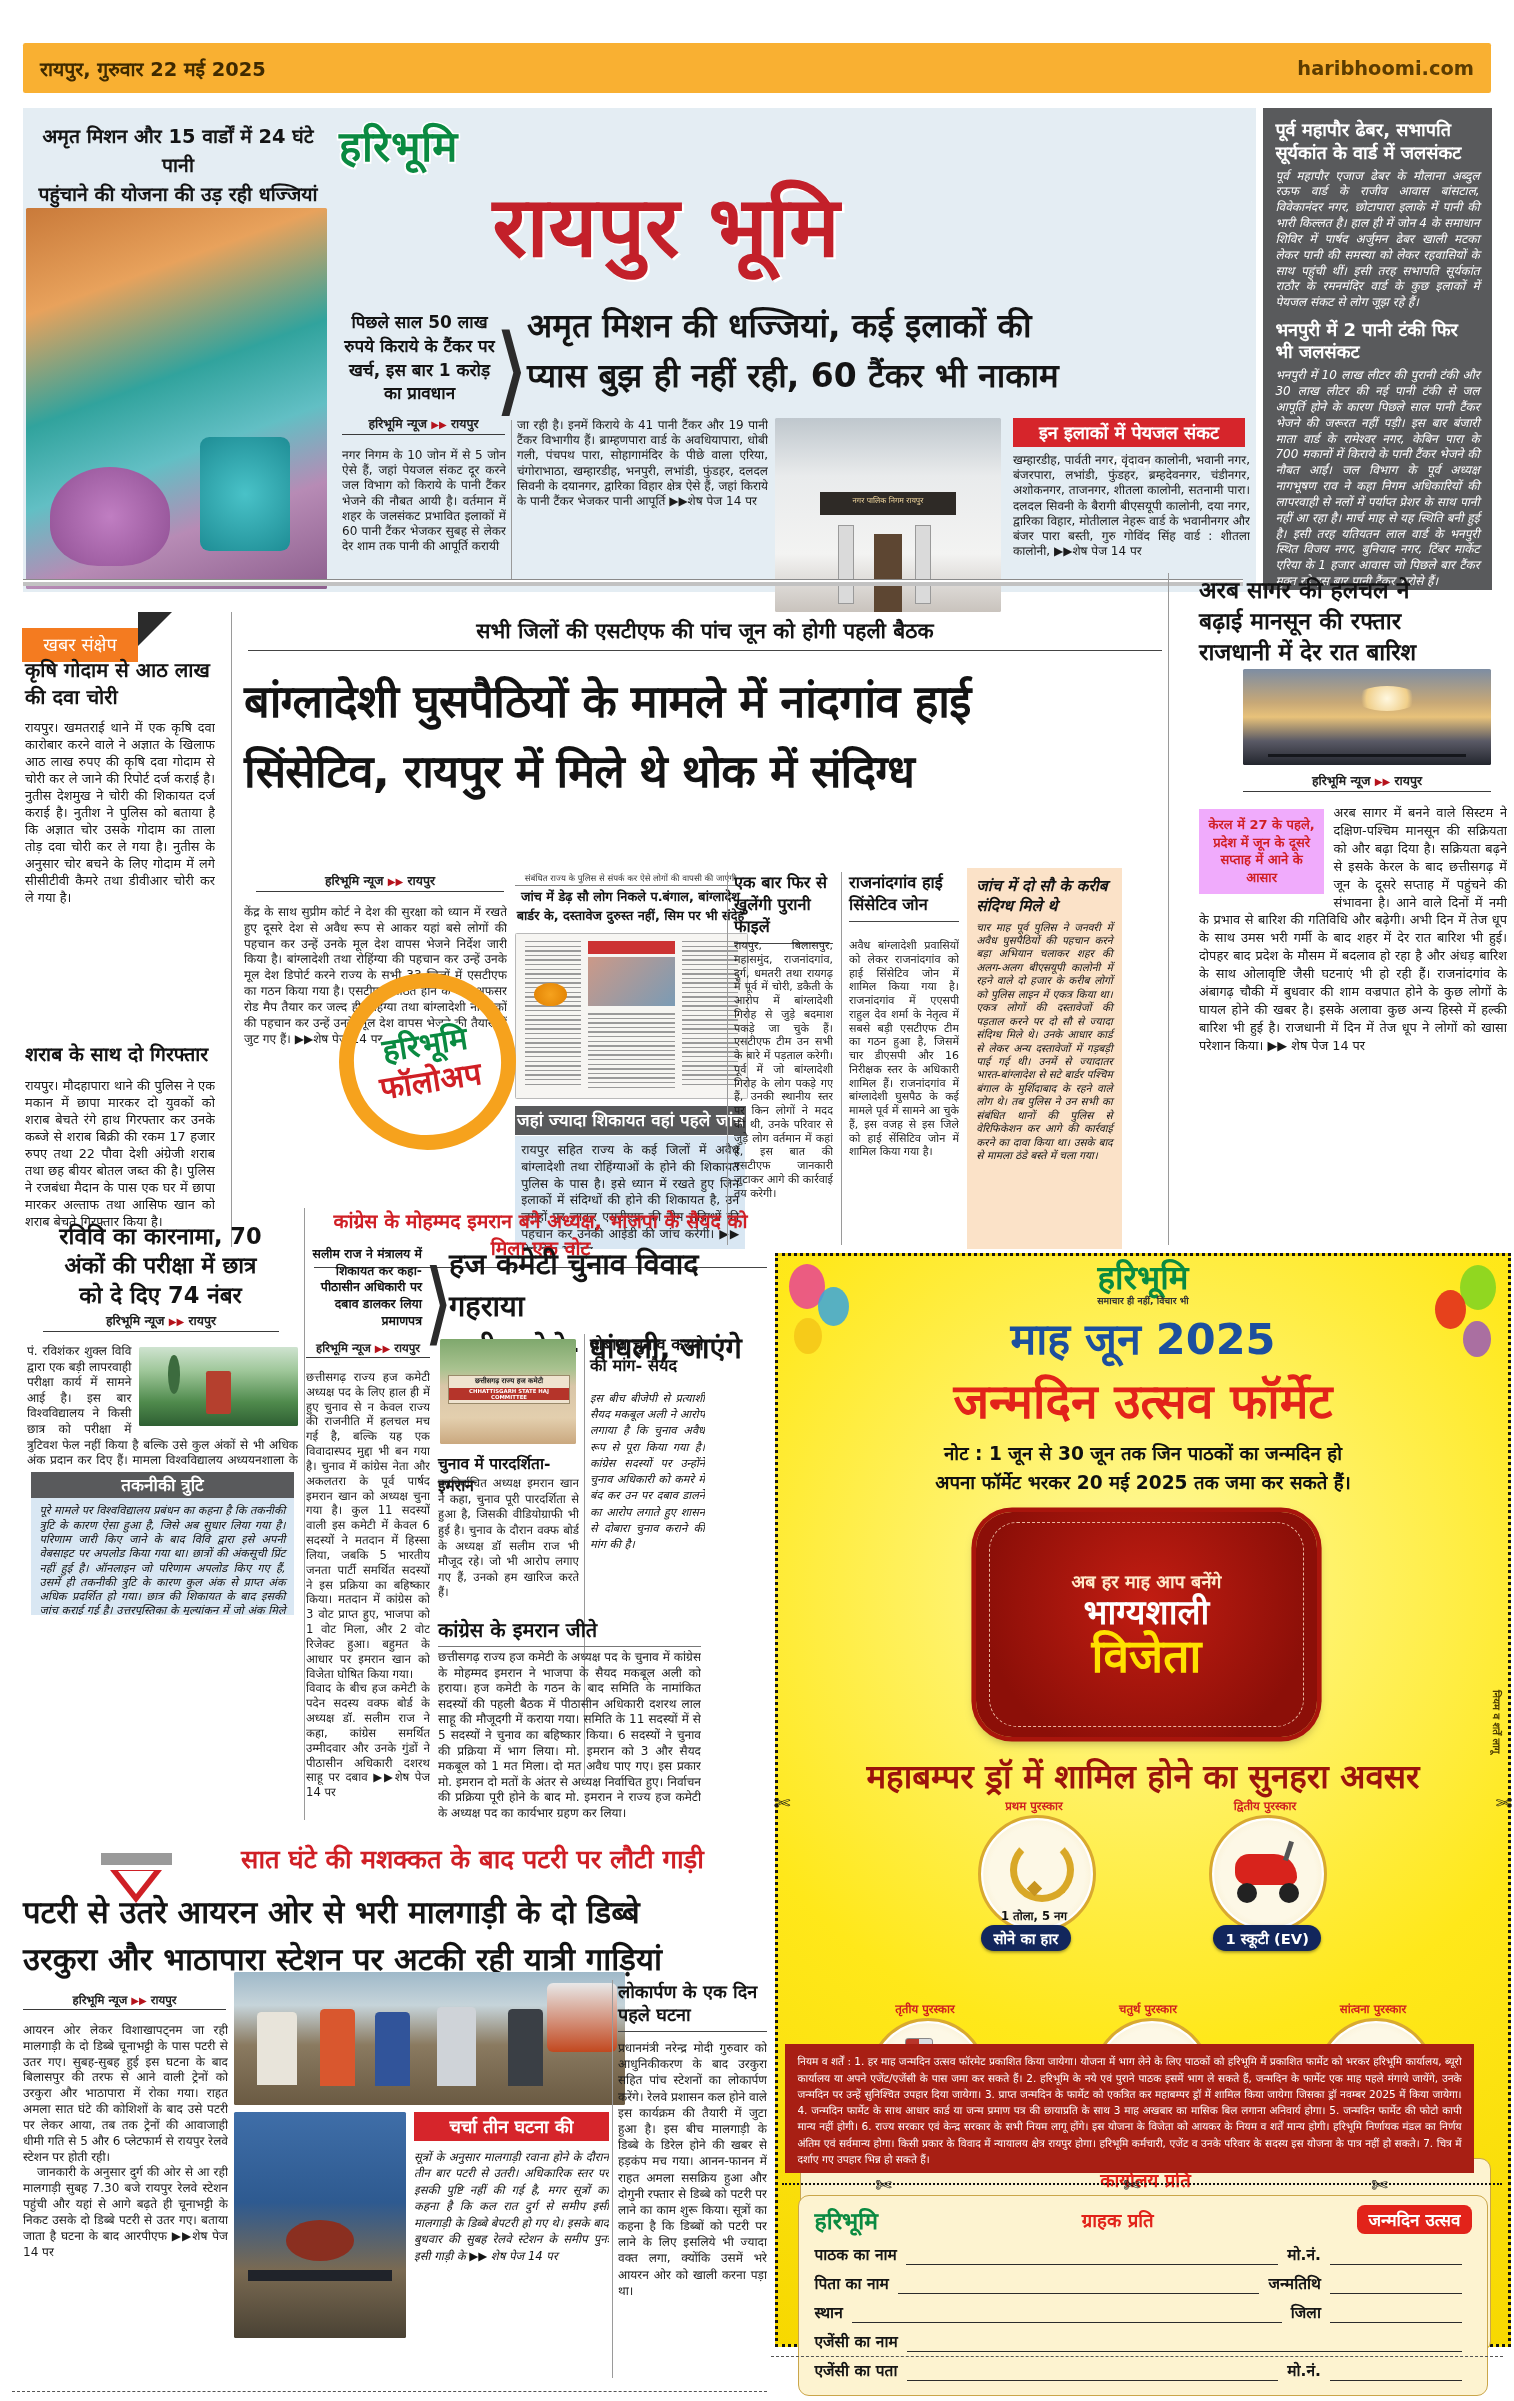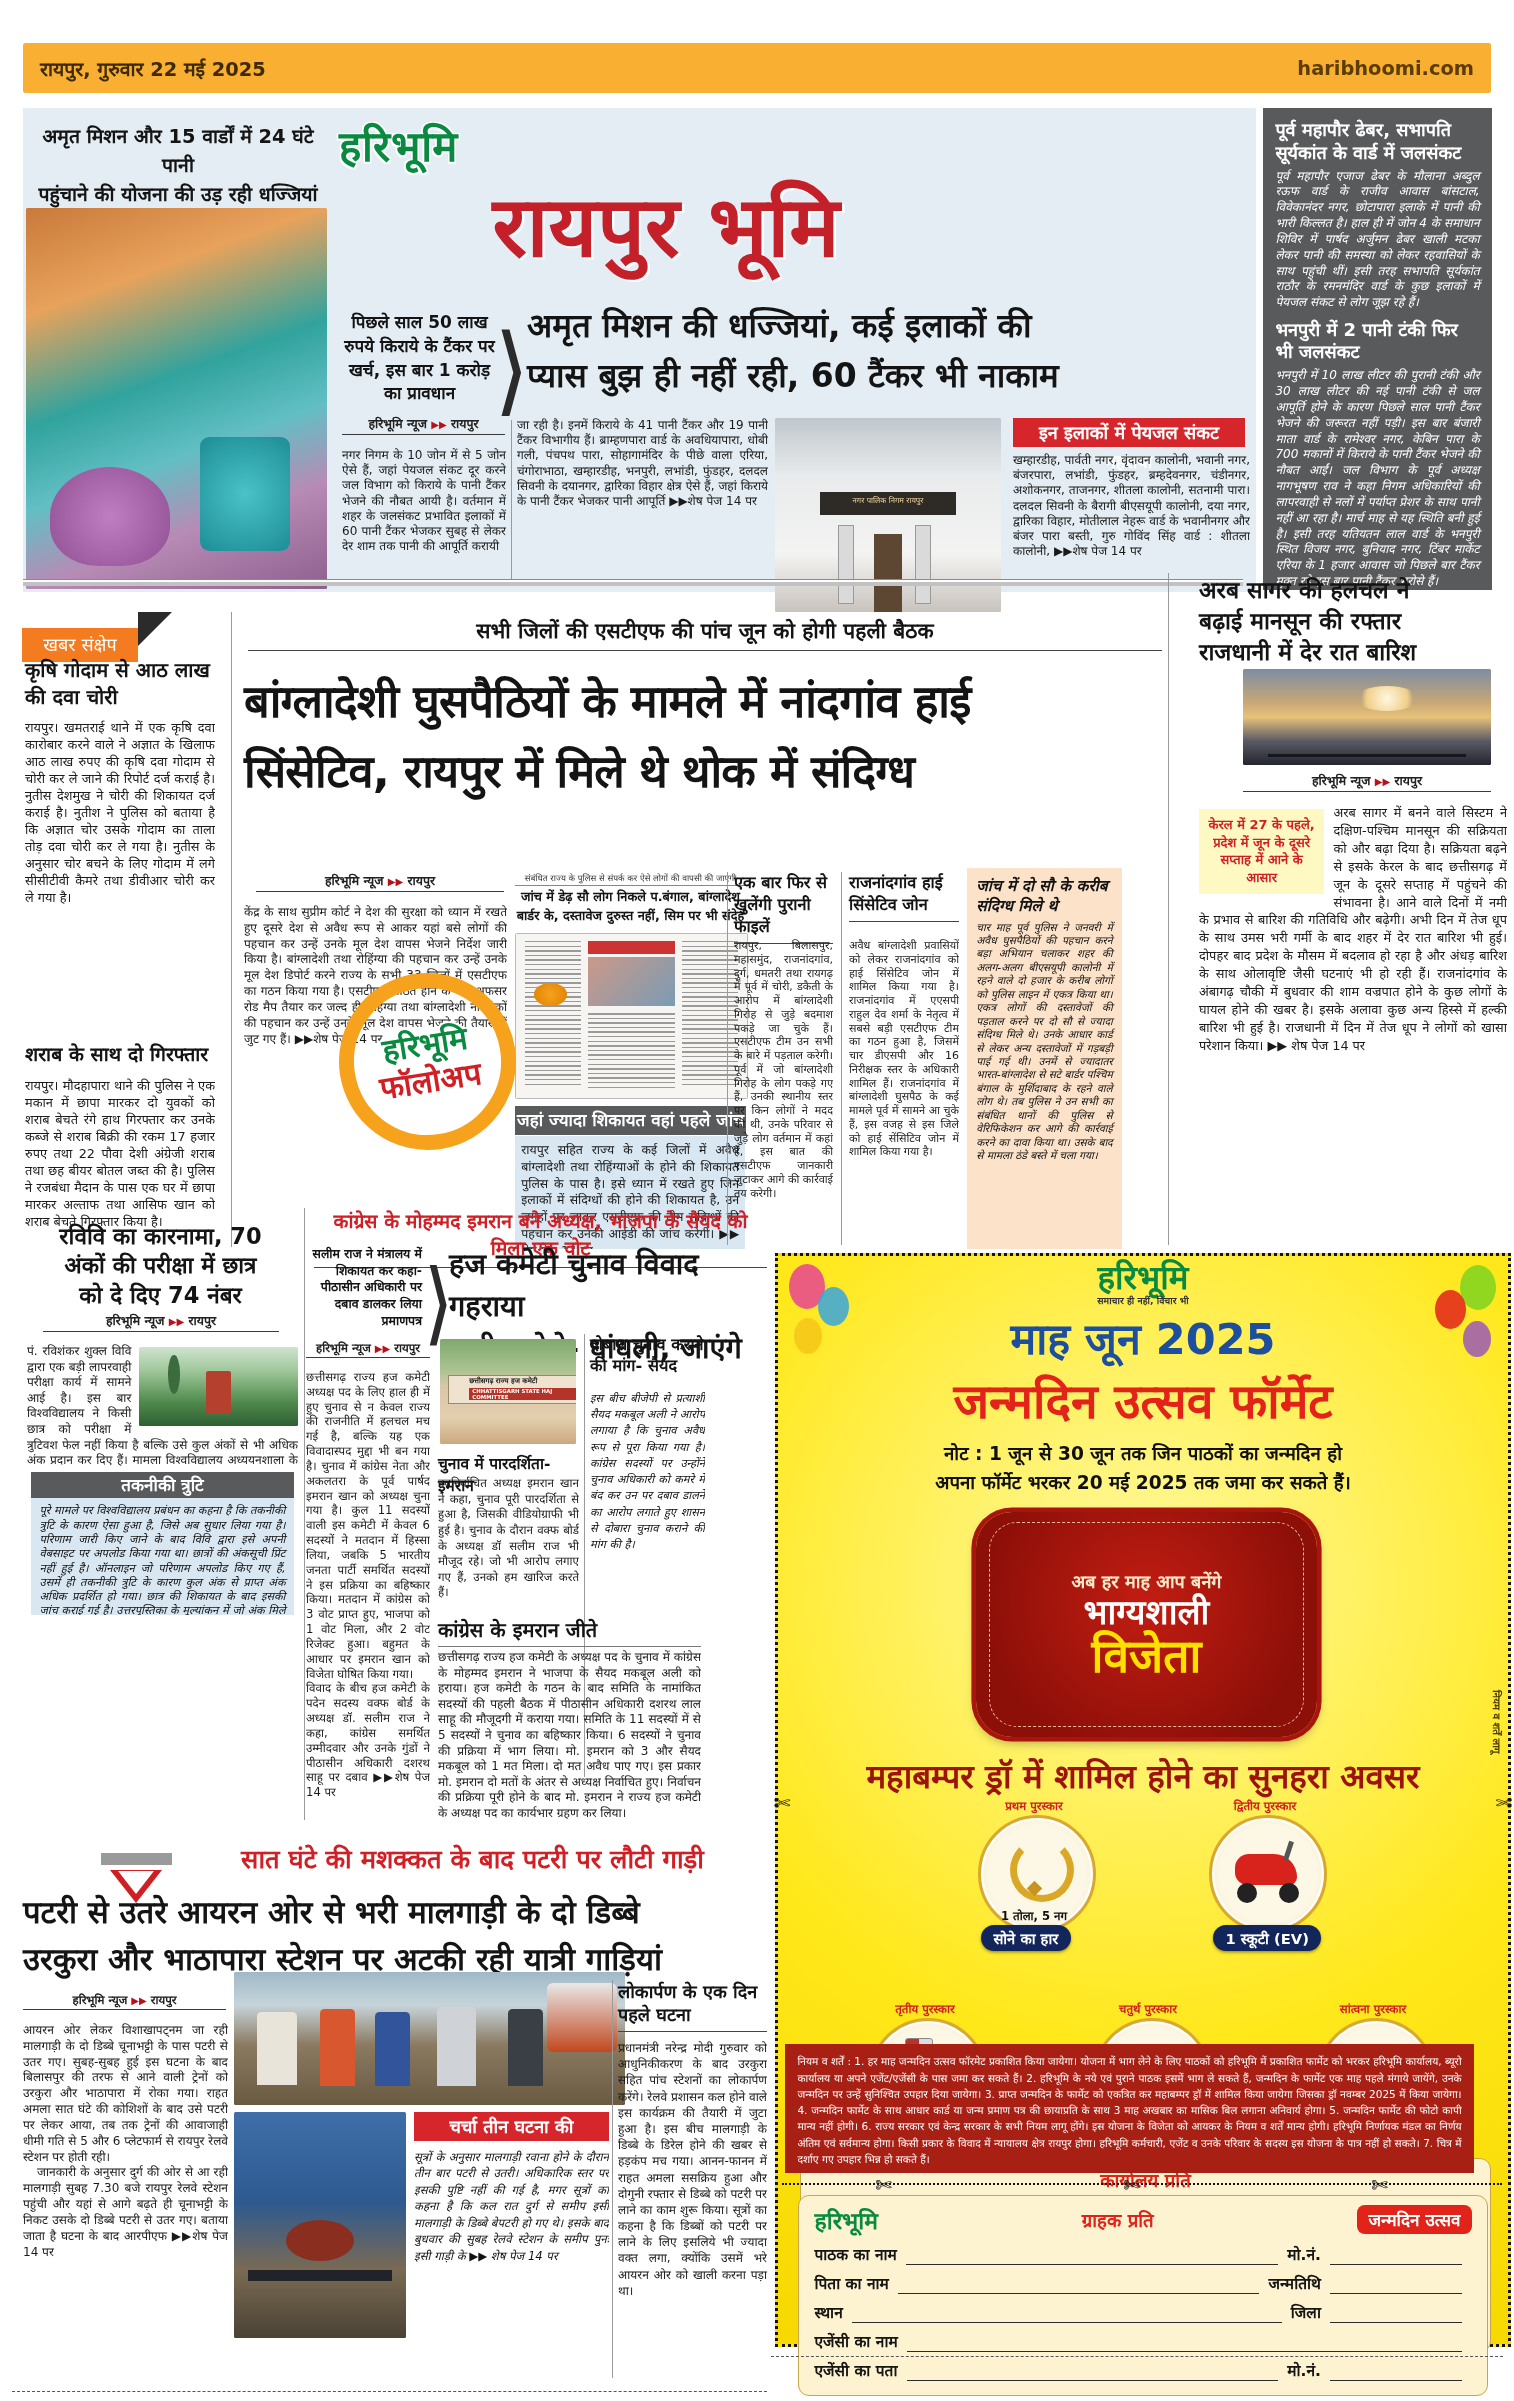--- a/index.html
+++ b/index.html
@@ -32,21 +32,21 @@
   #brieftitle{background:#f47b20;color:#fff;font-weight:normal;font-size:18px;text-align:center;line-height:34px;margin-top:16px;}
   #brieffold{width:0;height:0;border-top:34px solid #2b2b2b;border-right:34px solid transparent;}
   
   #stamp{width:147px;height:147px;border:15.5px solid #f6a21d;border-radius:50%;transform:rotate(-9deg);
          display:flex;flex-direction:column;align-items:center;justify-content:center;z-index:6;background:transparent;}
   #stamp .s1{color:#0a8a41;font-size:31px;font-weight:bold;white-space:nowrap;
      text-shadow:1.5px 1.5px 0 #fff,-1.5px -1.5px 0 #fff,1.5px -1.5px 0 #fff,-1.5px 1.5px 0 #fff;}
   #stamp .s2{color:#d01f25;font-size:31px;font-weight:bold;white-space:nowrap;margin-top:-4.6px;
      text-shadow:1.5px 1.5px 0 #fff,-1.5px -1.5px 0 #fff,1.5px -1.5px 0 #fff,-1.5px 1.5px 0 #fff;}
   
-  #winset{float:left;width:116px;background:#fef9c3;color:#d01f25;font-weight:bold;font-size:13px;
+  #winset{float:left;width:116px;background:#f0abfc;color:#d01f25;font-weight:bold;font-size:13px;
           line-height:1.35;text-align:center;padding:7.7px 4.6px;margin:4.6px 9.3px 3.1px 0;}
   
   #ad{background:radial-gradient(circle at 50% 30%,#fff9a0 0%,#ffe81a 55%,#f7d800 100%);
       border:3.1px dotted #141414;}
   #ad .adbrand{color:#0a8a41;font-weight:bold;font-size:33px;text-align:center;line-height:1;}
   #ad .adtag{color:#333;font-size:9.3px;font-weight:bold;text-align:center;}
   #admonth{color:#1d4f9e;font-size:43px;font-weight:bold;text-align:center;}
   #adtitle{color:#e2231a;font-size:48px;font-weight:bold;text-align:center;}
   .adnote{color:#101010;font-size:18.6px;font-weight:bold;text-align:center;}
   #badge{background:radial-gradient(circle at 50% 40%,#c21d12,#8c0f08 75%);border-radius:36px;
@@ -226,21 +226,21 @@
     <div>हज कमेटी चुनाव विवाद गहराया</div>
       <div>सलीम बोले- धांधली, जाएंगे कोर्ट</div>
   </div>
   <div class="abs byline" style="left:306px;top:1340px;width:124px;font-size:11.6px;">
     <span>हरिभूमि न्यूज</span> <span class="arr">▶▶</span> <span>रायपुर</span>
   </div>
   <div class="abs bodytext" style="left:306px;top:1370px;width:124px;height:448px;font-size:11.6px;line-height:1.28;overflow:hidden;">
     <span>छत्तीसगढ़ राज्य हज कमेटी अध्यक्ष पद के लिए हाल ही में हुए चुनाव से न केवल राज्य की राजनीति में हलचल मच गई है, बल्कि यह एक विवादास्पद मुद्दा भी बन गया है। चुनाव में कांग्रेस नेता और अकलतरा के पूर्व पार्षद इमरान खान को अध्यक्ष चुना गया है। कुल 11 सदस्यों वाली इस कमेटी में केवल 6 सदस्यों ने मतदान में हिस्सा लिया, जबकि 5 भारतीय जनता पार्टी समर्थित सदस्यों ने इस प्रक्रिया का बहिष्कार किया। मतदान में कांग्रेस को 3 वोट प्राप्त हुए, भाजपा को 1 वोट मिला, और 2 वोट रिजेक्ट हुआ। बहुमत के आधार पर इमरान खान को विजेता घोषित किया गया।</span><br><span>विवाद के बीच हज कमेटी के पदेन सदस्य वक्फ बोर्ड के अध्यक्ष डॉ. सलीम राज ने कहा, कांग्रेस समर्थित उम्मीदवार और उनके गुंडों ने पीठासीन अधिकारी दशरथ साहू पर दबाव ▶▶शेष पेज 14 पर</span>
   </div>
   <div class="photo" style="left:440px;top:1339px;width:136px;height:105px;background:linear-gradient(180deg,#7fa86d 0%,#a8c28f 28%,#d9c6a8 45%,#e3cfae 75%,#caa87f 100%);">
-    <div style="position:absolute;left:6%;top:34%;width:88%;height:26%;background:#efe3cf;border:0.8px solid #9a8a6a;padding-left:20px;">
+    <div style="position:absolute;left:6%;top:34%;width:88%;height:26%;background:#efe3cf;border:0.8px solid #9a8a6a;text-align:center;">
       <div style="font-size:7px;font-weight:bold;color:#222;line-height:1.6;">छत्तीसगढ़ राज्य हज कमेटी</div>
       <div style="font-size:5.4px;font-weight:bold;color:#fff;background:#b5342a;display:inline-block;padding:0 3.1px;">CHHATTISGARH STATE HAJ COMMITTEE</div>
     </div>
   </div>
   <div class="abs headline" style="left:438px;top:1452px;width:141px;font-size:15.5px;">चुनाव में पारदर्शिता- इमरान</div>
   <div class="abs bodytext" style="left:438px;top:1476px;width:141px;height:133px;font-size:11.6px;line-height:1.35;overflow:hidden;">नवनिर्वाचित अध्यक्ष इमरान खान ने कहा, चुनाव पूरी पारदर्शिता से हुआ है, जिसकी वीडियोग्राफी भी हुई है। चुनाव के दौरान वक्फ बोर्ड के अध्यक्ष डॉ सलीम राज भी मौजूद रहे। जो भी आरोप लगाए गए हैं, उनको हम खारिज करते हैं।</div>
   <div class="abs vrule" style="left:584px;top:1334px;height:443px;"></div>
   <div class="abs headline" style="left:590px;top:1334px;width:115px;font-size:16.3px;line-height:1.3;">दोबारा चुनाव कराने की मांग- सैयद</div>
   <div class="abs" style="left:590px;top:1391px;width:115px;height:387px;font-size:11.2px;line-height:1.45;font-style:italic;text-align:justify;overflow:hidden;">इस बीच बीजेपी से प्रत्याशी सैयद मकबूल अली ने आरोप लगाया है कि चुनाव अवैध रूप से पूरा किया गया है। कांग्रेस सदस्यों पर उन्होंने चुनाव अधिकारी को कमरे में बंद कर उन पर दबाव डालने का आरोप लगाते हुए शासन से दोबारा चुनाव कराने की मांग की है।</div>
   <div class="abs headline" style="left:438px;top:1616px;width:263px;font-size:20px;border-bottom:1.5px solid #777;padding-bottom:3.1px;">कांग्रेस के इमरान जीते</div>

